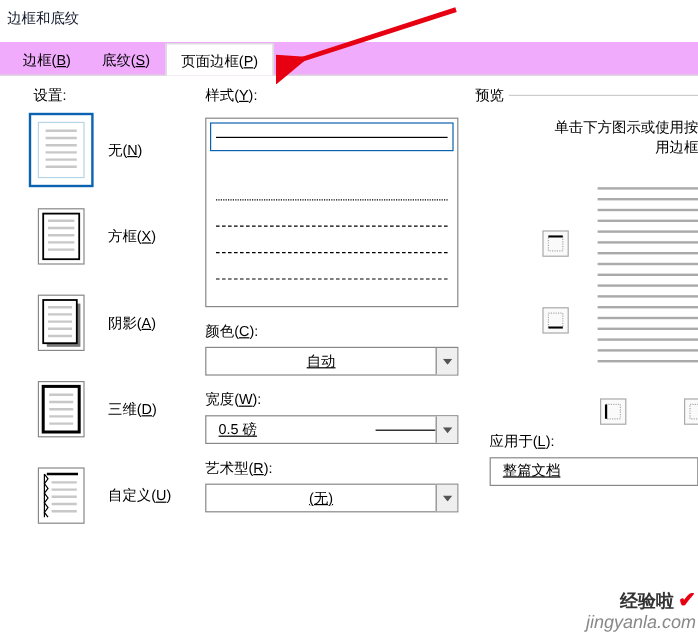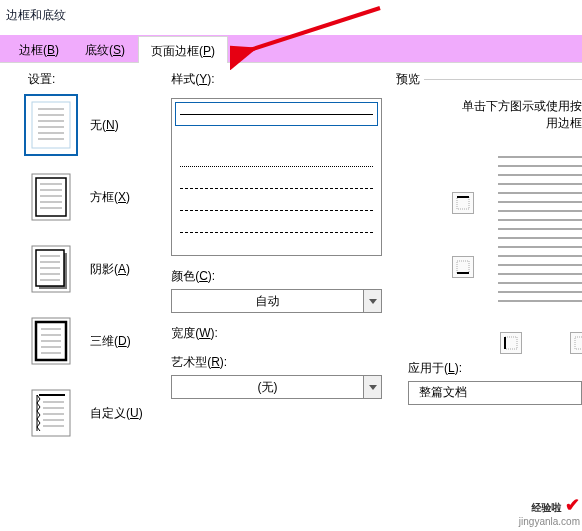--- a/index.html
+++ b/index.html
@@ -22,36 +22,36 @@
   .style-opt { height: 22px; display: flex; align-items: center; padding: 0 4px; }
   .style-opt.selected { outline: 1px solid #0a63b0; }
   .style-line { flex: 1; height: 0; }
   .solid { border-top: 1px solid #000; }
   .dotted { border-top: 1px dotted #000; }
   .dashed-sm { border-top: 1px dashed #000; }
   .dashed-lg { border-top: 1.5px dashed #000; }
   .dashdot { border-top: 1px dashed #000; }
   .field-label { margin-top: 12px; margin-bottom: 4px; }
   .combo { display: flex; border: 1px solid #888; height: 24px; }
-  .combo-text { flex: 1; display: flex; align-items: center; padding-left: 10px; }
+  .combo-text { flex: 1; display: flex; align-items: center; padding-left: 10px; text-decoration: underline; }
   .combo-text.center { justify-content: center; padding-left: 0; }
   .combo-btn { width: 18px; border-left: 1px solid #888; display: flex; align-items: center; justify-content: center; background: #efefef; }
   .preview-hint { text-align: right; padding: 10px 0 4px 30px; line-height: 1.4; }
   .preview-area { position: relative; height: 220px; margin-left: 6px; }
   .prev-page { position: absolute; left: 100px; top: 20px; width: 200px; }
   .prev-page .pline { height: 2px; background: #aaa; margin-bottom: 7px; }
   .side-btn { position: absolute; width: 22px; height: 22px; border: 1px solid #aaa; background: #fafafa; display: flex; align-items: center; justify-content: center; }
   .side-btn svg { width: 14px; height: 14px; }
   .apply-label { margin-left: 16px; margin-top: 4px; }
   .apply-combo { margin-left: 16px; margin-top: 4px; width: 174px; }
   .arrow-overlay { position: absolute; top: 0px; left: 230px; pointer-events: none; }
   .watermark { position: absolute; right: 2px; bottom: 4px; text-align: right; line-height: 1.1; }
-  .watermark .l1 { font-size: 10px; font-weight: bold; color: #333; }
+  .watermark .l1 { font-size: 15px; font-weight: bold; color: #333; }
   .watermark .chk { color: #e60012; font-size: 18px; font-weight: bold; }
-  .watermark .l2 { font-size: 10px; color: #888; }
+  .watermark .l2 { font-size: 15px; color: #888; font-style: italic; }
   fieldset.prev { border: 1px solid #ccc; border-left:none; border-right:none; border-bottom:none; margin:0; padding:0; }
   fieldset.prev legend { padding: 0 4px; }
 </style>
 </head>
 <body>
 
 <div class="title">边框和底纹</div>
 
 <div class="tabs">
   <div class="tab">
@@ -184,20 +184,31 @@
     <div class="combo">
       <div class="combo-text center">自动</div>
       <div class="combo-btn">
         <svg width="8" height="5">
             <polygon points="0,0 8,0 4,5" fill="#555"></polygon>
           </svg>
       </div>
     </div>
 
     <div class="field-label">宽度(<u>W</u>):</div>
+    <div class="combo">
+      <div class="combo-text">0.5 磅</div>
+      <div style="width:50px; display:flex; align-items:center;">
+          <div style="flex:1; border-top:1px solid #000;"></div>
+        </div>
+      <div class="combo-btn">
+        <svg width="8" height="5">
+            <polygon points="0,0 8,0 4,5" fill="#555"></polygon>
+          </svg>
+      </div>
+    </div>
 
     <div class="field-label">艺术型(<u>R</u>):</div>
     <div class="combo">
       <div class="combo-text center">(无)</div>
       <div class="combo-btn">
         <svg width="8" height="5">
             <polygon points="0,0 8,0 4,5" fill="#555"></polygon>
           </svg>
       </div>
     </div>

